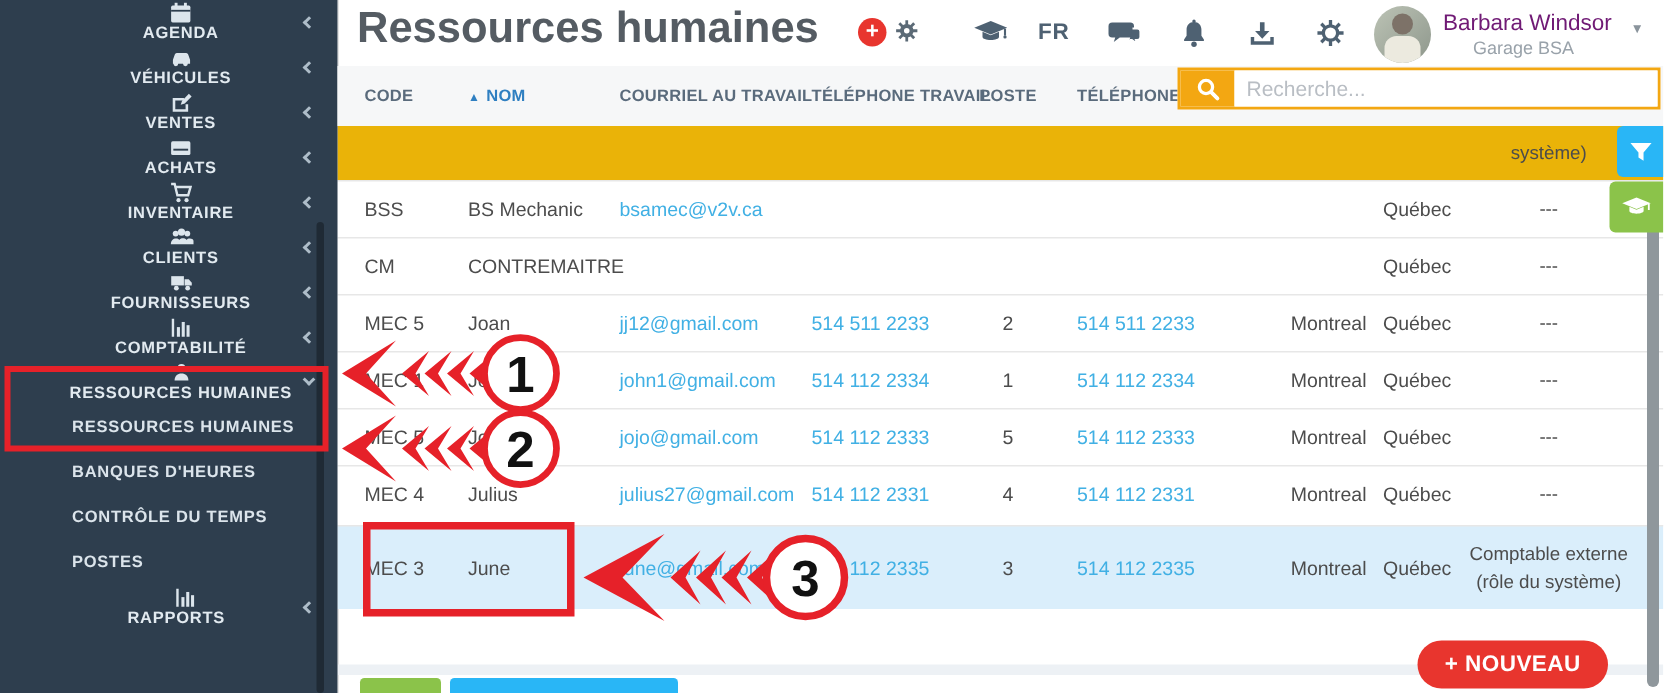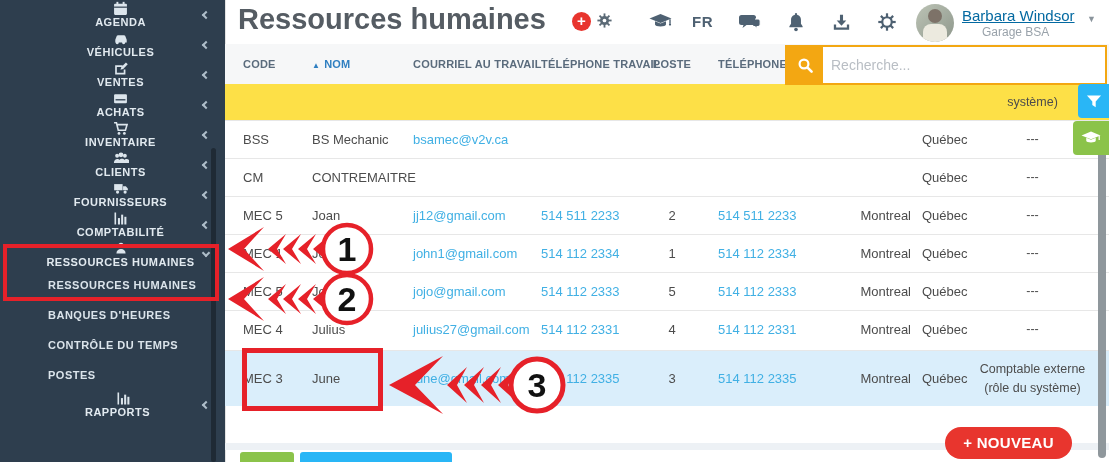--- a/index.html
+++ b/index.html
@@ -27,46 +27,46 @@
   #page-title { position:absolute; left:238px; top:3px; font-size:29px; color:#555c63; z-index:1; }
   #title-add { position:absolute; left:572px; top:12px; width:19px; height:19px; border-radius:50%;
     background:#e8352e; color:#fff; font-size:15px; font-weight:bold; text-align:center; line-height:18px; z-index:1; cursor:pointer;}
   #title-gear { position:absolute; left:596px; top:12px; z-index:1; cursor:pointer; }
   .top-ic { position:absolute; top:11px; z-index:1; cursor:pointer; }
   #lang-btn { position:absolute; left:692px; top:13px; font-size:15px; font-weight:bold; color:#4e6172; z-index:1; cursor:pointer; letter-spacing:.5px;}
   #avatar { position:absolute; left:916px; top:4px; width:38px; height:38px; border-radius:50%;
     background:linear-gradient(135deg,#bcc3b5,#8e978c); overflow:hidden; z-index:1; cursor:pointer;}
   #avatar .head { position:absolute; left:12px; top:5px; width:14px; height:14px; border-radius:50%; background:#7d7268; }
   #avatar .body { position:absolute; left:7px; top:20px; width:24px; height:18px; border-radius:8px 8px 0 0; background:#eceadf; }
-  #user-name { position:absolute; left:962px; top:7px; font-size:15px; color:#0369a1; z-index:1; white-space:nowrap;text-decoration:underline;}
+  #user-name { position:absolute; left:962px; top:7px; font-size:15px; color:#701a75; z-index:1; white-space:nowrap;}
   #user-company { position:absolute; left:982px; top:25px; font-size:12px; color:#99a2aa; z-index:1; white-space:nowrap;}
   #user-caret { position:absolute; left:1087px; top:14px; font-size:9px; color:#8a949c; z-index:1;}
 
   
   .grid-row { display:grid; padding-left:18px;
     grid-template-columns:69px 101px 128px 107px 48px 114px 105px 55px 125px;
     align-items:center; }
   #thead { position:absolute; left:225px; top:44px; right:0; height:40px; background:#f6f7f8; z-index:1; }
   #thead .h { font-size:11px; font-weight:bold; color:#5a6b7c; letter-spacing:.2px; white-space:nowrap; overflow:visible; }
   #thead .h.sorted { color:#2f7fc1; }
   #thead .sort-arrow { font-size:8px; margin-right:4px; color:#2f7fc1; }
   #rows-wrap { position:absolute; left:225px; top:84px; right:0; z-index:0; background:#fff;}
-  .partial-row { height:36px; background:#fde047; }
+  .partial-row { height:36px; background:#eab308; }
   .t-row { height:38px; border-top:1px solid #e7e7e7; background:#fff; cursor:pointer;}
   .t-row.highlight { height:56px; background:#daeefb; margin-top:2px; }
   .t-row .c, .partial-row .c { font-size:13px; color:#4c4c4c; white-space:nowrap; }
   .c.link { color:#41b0e4; }
   .c.poste { text-align:center; }
   .c.city { text-align:right; padding-right:4px; }
   .c.prov { padding-left:7px; }
   .c.role { text-align:center; white-space:normal; font-size:12.5px; line-height:1.45; }
   .c.role .inner { width:88px; margin:0 auto; }
 
   
-  #search-box { position:absolute; left:785px; top:45px; width:322px; height:40px;
+  #search-box { position:absolute; left:785px; top:45px; width:322px; height:28px;
     border:2px solid #f3a712; background:#fff; display:flex; z-index:3; }
   #search-btn { width:36px; height:100%; background:#f3a712; display:flex; align-items:center; justify-content:center; cursor:pointer; flex:0 0 36px;}
   #search-input { border:0; outline:none; flex:1; padding-left:8px; font-size:14px; color:#555; }
   #search-input::placeholder { color:#b9bec4; }
 
   
   #filter-btn { position:absolute; left:1078px; top:84px; width:31px; height:34px;
     background:#29b6f6; border-radius:4px 0 0 4px; z-index:4; display:flex; align-items:center; justify-content:center; cursor:pointer;}
   #cap-btn { position:absolute; left:1073px; top:121px; width:36px; height:34px;
     background:#8bc34a; border-radius:4px 0 0 4px; z-index:4; display:flex; align-items:center; justify-content:center; cursor:pointer;}

